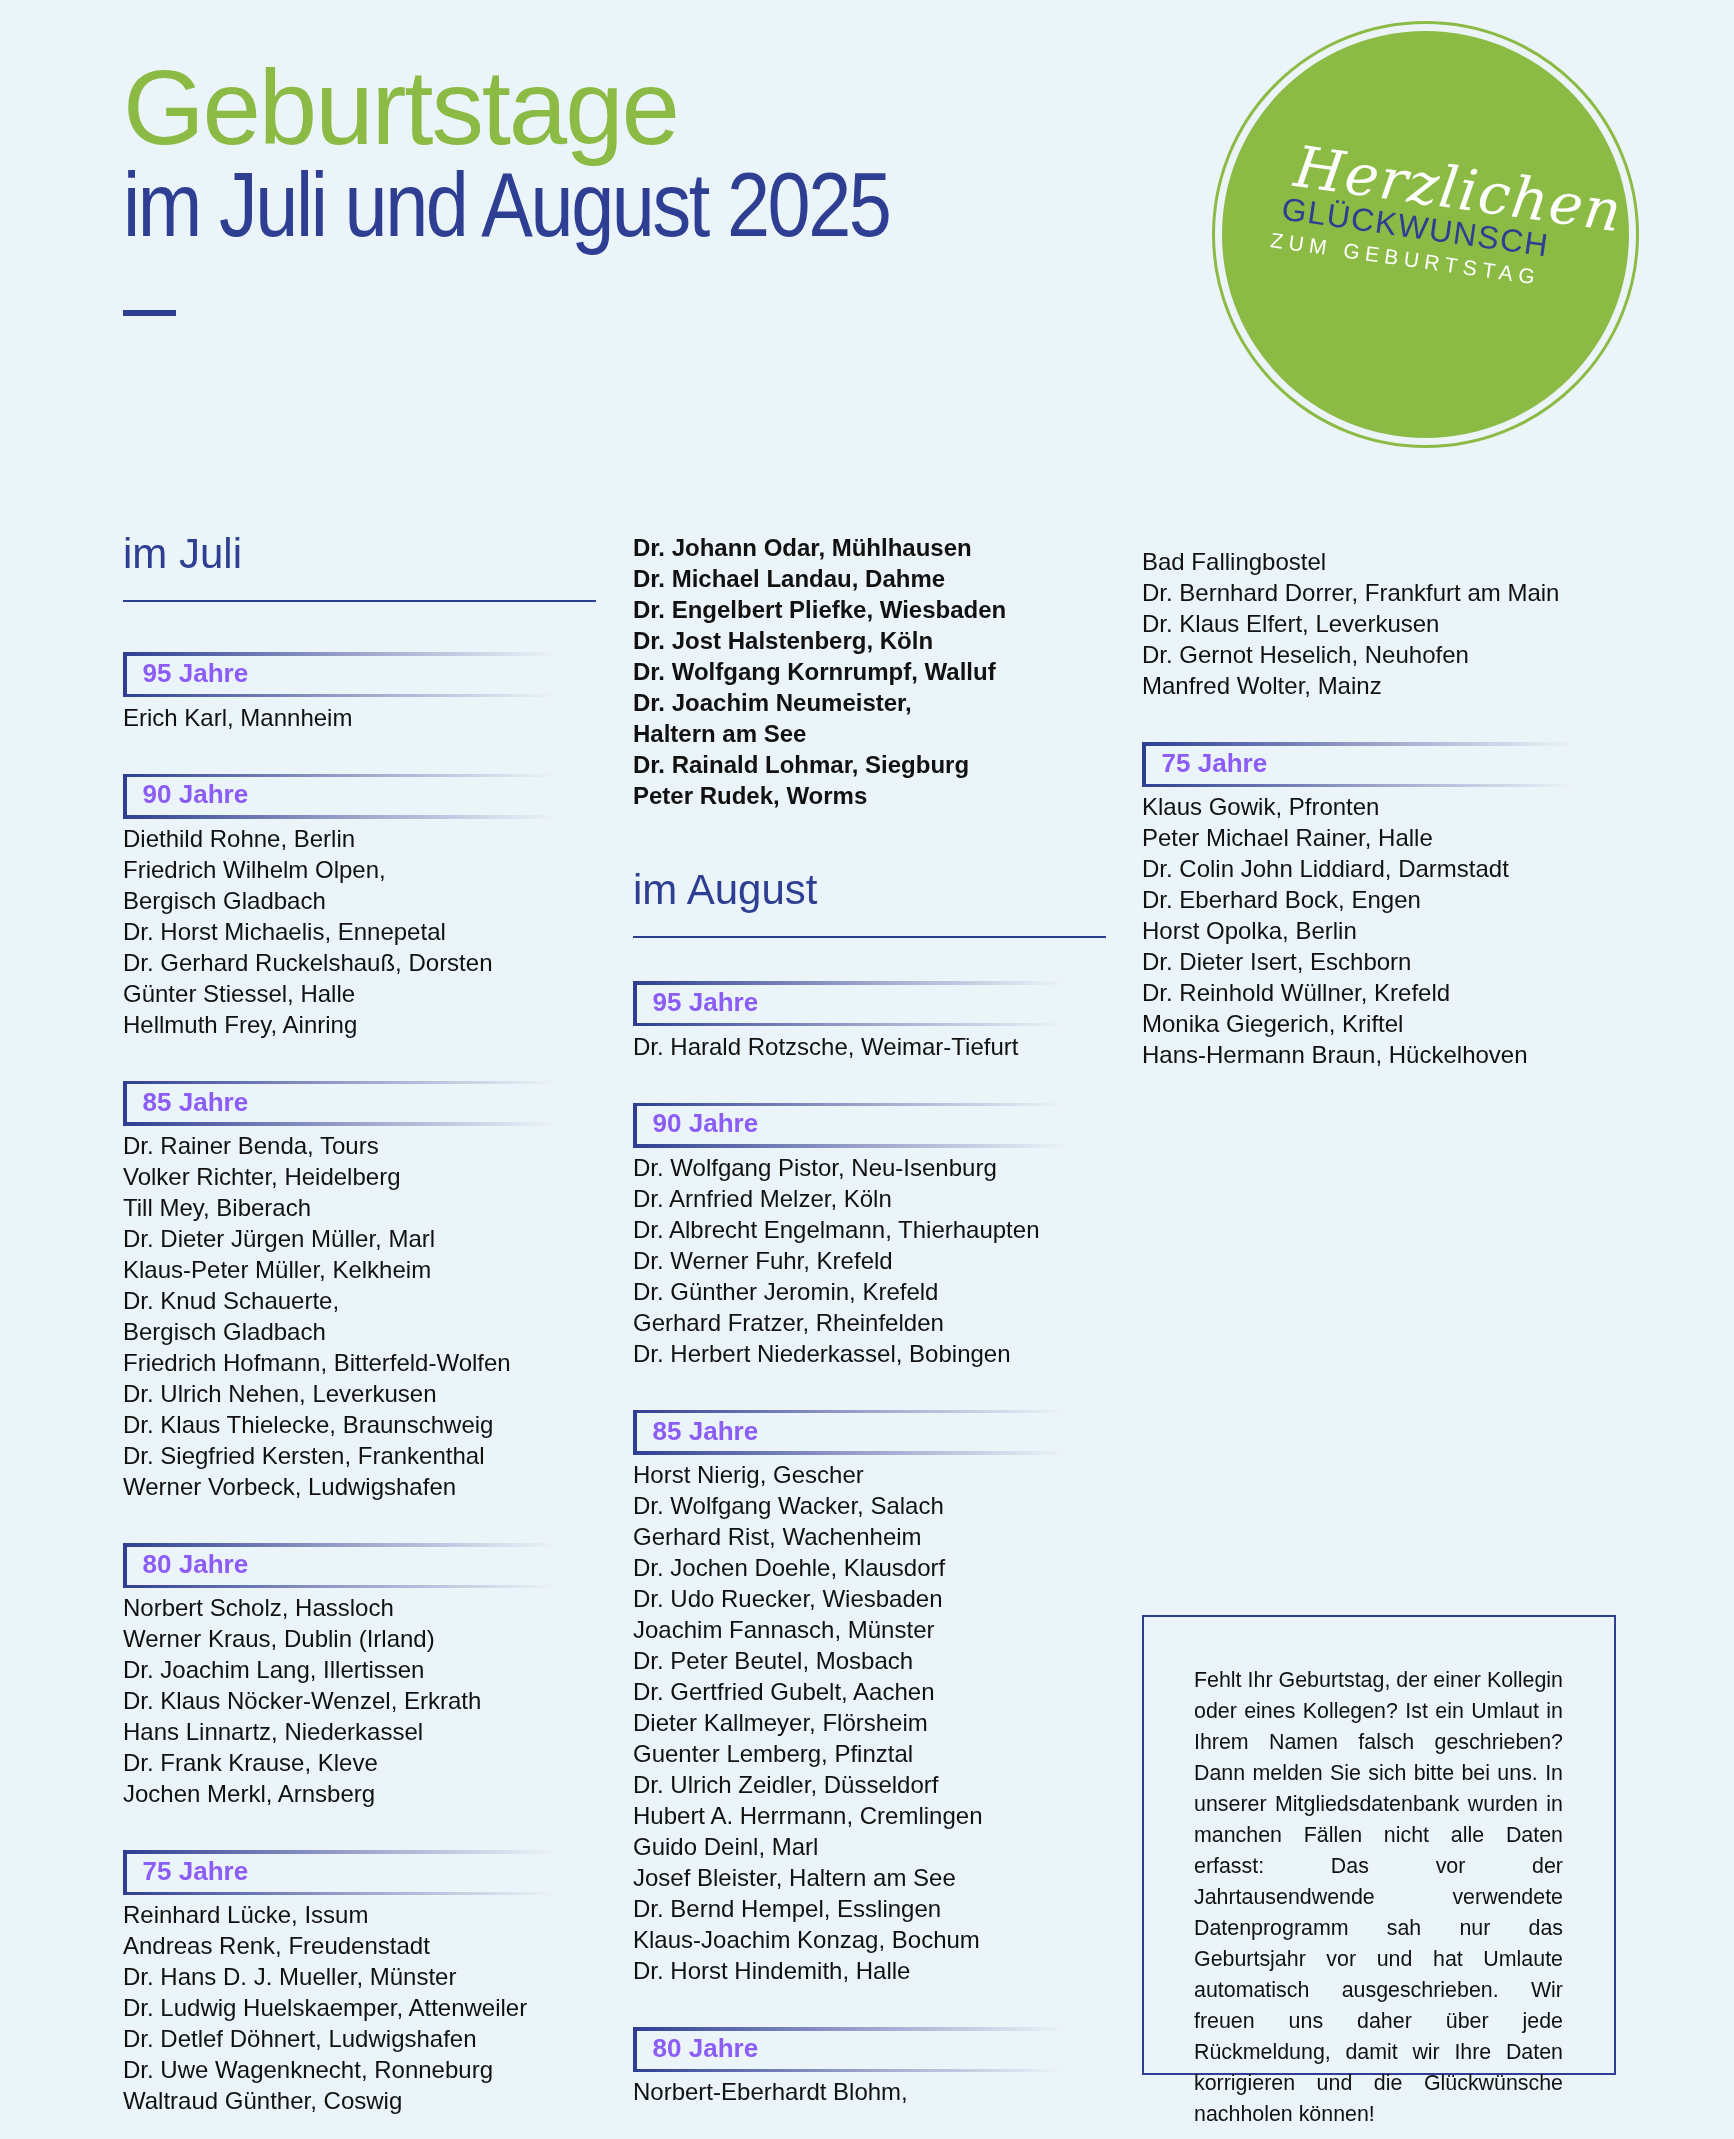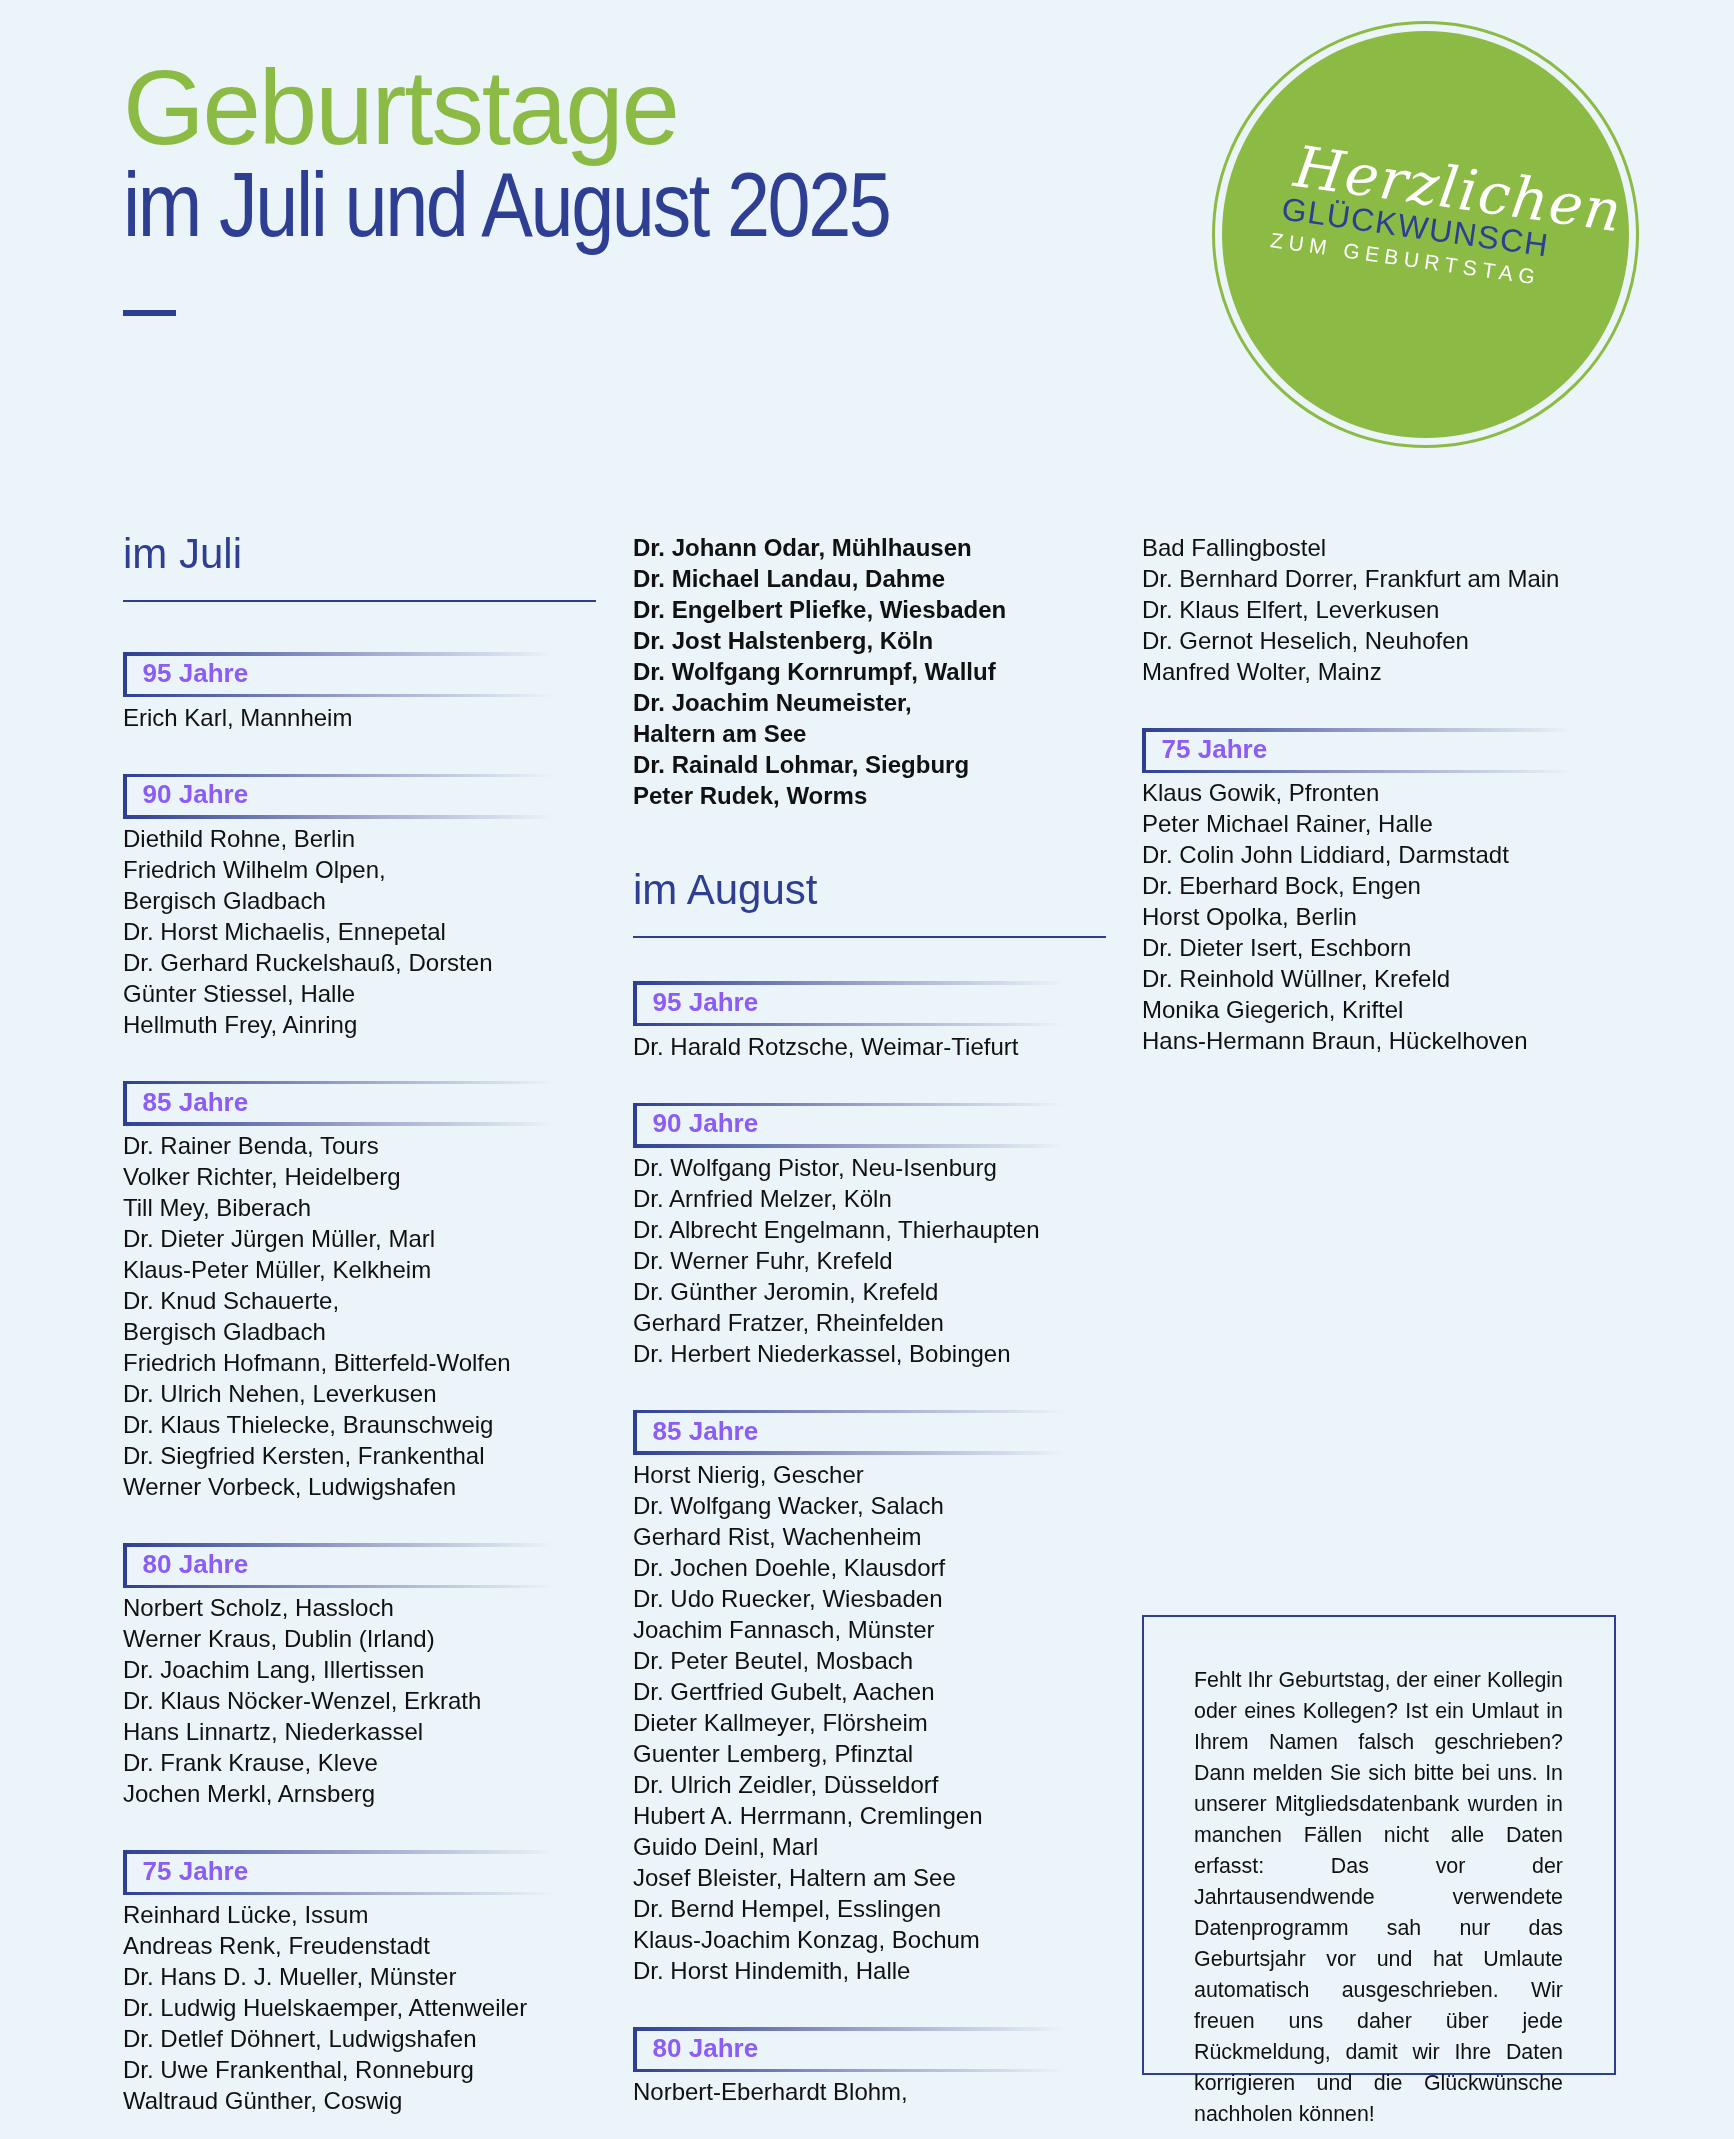--- a/index.html
+++ b/index.html
@@ -84,21 +84,21 @@
     position: absolute; left: 0; top: 0; bottom: 0; width: 3.5px; background: #2e3f93;
   }
   .age-label {
     position: absolute; left: 19.6px; top: 7.7px;
     font-size: 26px; font-weight: bold; color: #8b5cf6; line-height: 1;
   }
   .entries { margin: 0; padding: 0; list-style: none; }
   .entries li {
     font-size: 24px; line-height: 31px; color: #111; white-space: nowrap;
   }
-  .group { margin-bottom: 41px; }
+  .group { margin-bottom: 41px; margin-top: 14px; }
   .cont-list { margin-bottom: 4px; font-weight: bold; }
   .notice {
     position: absolute; left: 1142px; top: 1615px;
     width: 474px; height: 460px; box-sizing: border-box;
     border: 2.8px solid #2e3f93; padding: 36px 39px 0 38px;
   }
   .notice p {
     margin: 12px; font-size: 21.4px; line-height: 31px; color: #111;
     text-align: justify;
   }
@@ -187,21 +187,21 @@
     <div class="age-box">
         <span class="vbar"></span>
         <span class="age-label">75 Jahre</span>
       </div>
     <ul class="entries">
         <li>Reinhard Lücke, Issum</li>
         <li>Andreas Renk, Freudenstadt</li>
         <li>Dr. Hans D. J. Mueller, Münster</li>
         <li>Dr. Ludwig Huelskaemper, Attenweiler</li>
         <li>Dr. Detlef Döhnert, Ludwigshafen</li>
-        <li>Dr. Uwe Frankenthal, Ronneburg</li>
+        <li>Dr. Uwe Wagenknecht, Ronneburg</li>
         <li>Waltraud Günther, Coswig</li>
       </ul>
   </div>
 </div>
 
 <div class="col col2">
   <ul class="entries cont-list">
       <li>Dr. Johann Odar, Mühlhausen</li>
       <li>Dr. Michael Landau, Dahme</li>
       <li>Dr. Engelbert Pliefke, Wiesbaden</li>

